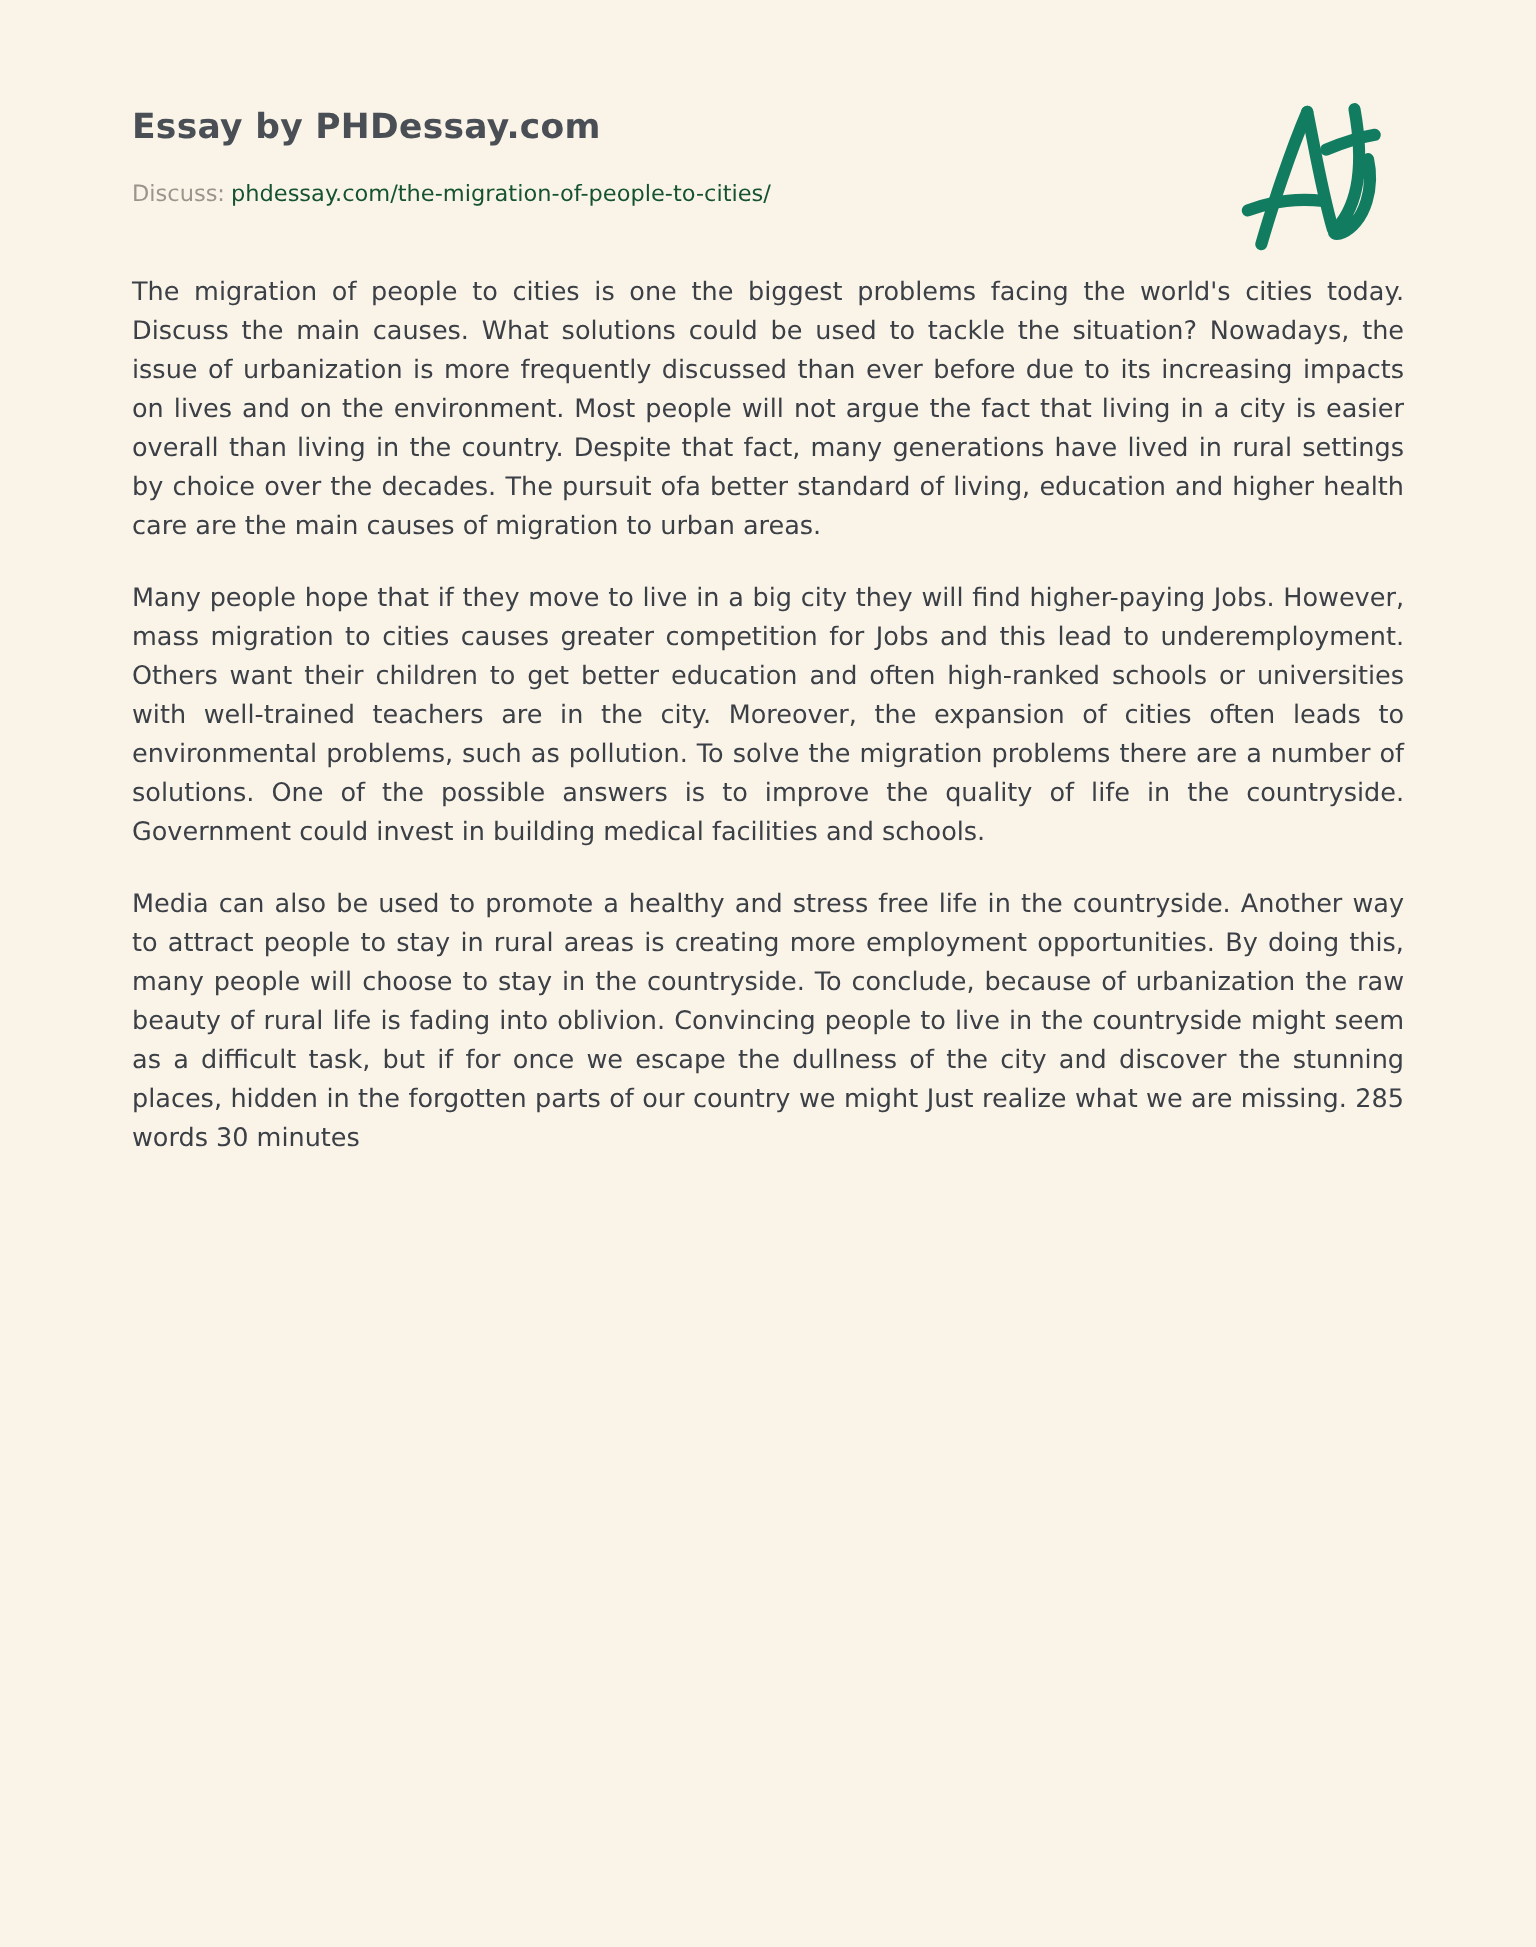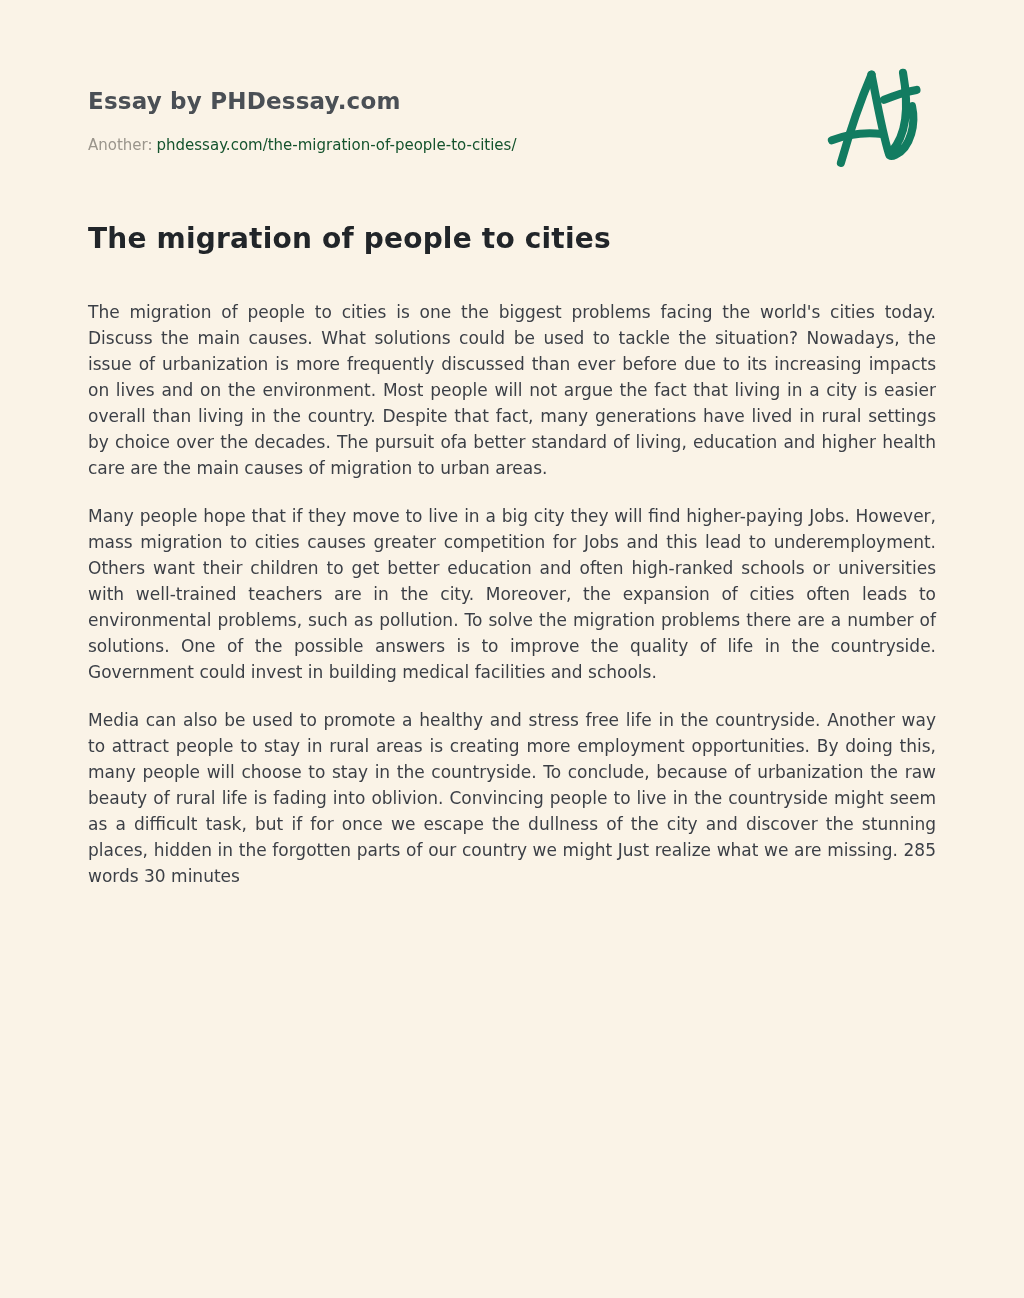--- a/index.html
+++ b/index.html
@@ -9,22 +9,21 @@
     background: #FAF3E7;
   }
   .page {
     position: relative;
     width: 1024px;
     height: 1298px;
     background: #FAF3E7;
     overflow: hidden;
   }
   .content {
-    padding: 56px 88px 0 88px;
-    margin-top: 32px;
+    padding: 72px 88px 0 88px;
   }
   .byline {
     font-size: 23px;
     font-weight: bold;
     color: #4A4F55;
     letter-spacing: 0.2px;
   }
   .source-line {
     margin-top: 22px;
     font-size: 15px;
@@ -81,25 +80,24 @@
 
         <path d="M85 12 C 90 40, 92 78, 72 100 C 63 108, 86 107, 94 80 C 97 70, 97 58, 95 49"></path>
       </g>
     </svg>
   </div>
 
   <div class="content">
     <div class="header">
       <div class="byline">Essay by PHDessay.com</div>
       <div class="source-line">
-        <span>Another:</span><a class="source-link">phdessay.com/the-migration-of-people-to-cities/</a>
+        <span>Discuss:</span><a class="source-link">phdessay.com/the-migration-of-people-to-cities/</a>
       </div>
     </div>
 
-    <h1 class="title">The migration of people to cities</h1>
 
     <div class="article">
       <p>The migration of people to cities is one the biggest problems facing the world's cities today. Discuss the main causes. What solutions could be used to tackle the situation? Nowadays, the issue of urbanization is more frequently discussed than ever before due to its increasing impacts on lives and on the environment. Most people will not argue the fact that living in a city is easier overall than living in the country. Despite that fact, many generations have lived in rural settings by choice over the decades. The pursuit ofa better standard of living, education and higher health care are the main causes of migration to urban areas.</p>
       <p>Many people hope that if they move to live in a big city they will find higher-paying Jobs. However, mass migration to cities causes greater competition for Jobs and this lead to underemployment. Others want their children to get better education and often high-ranked schools or universities with well-trained teachers are in the city. Moreover, the expansion of cities often leads to environmental problems, such as pollution. To solve the migration problems there are a number of solutions. One of the possible answers is to improve the quality of life in the countryside. Government could invest in building medical facilities and schools.</p>
       <p>Media can also be used to promote a healthy and stress free life in the countryside. Another way to attract people to stay in rural areas is creating more employment opportunities. By doing this, many people will choose to stay in the countryside. To conclude, because of urbanization the raw beauty of rural life is fading into oblivion. Convincing people to live in the countryside might seem as a difficult task, but if for once we escape the dullness of the city and discover the stunning places, hidden in the forgotten parts of our country we might Just realize what we are missing. 285 words 30 minutes</p>
     </div>
   </div>
 
 </div>
 

